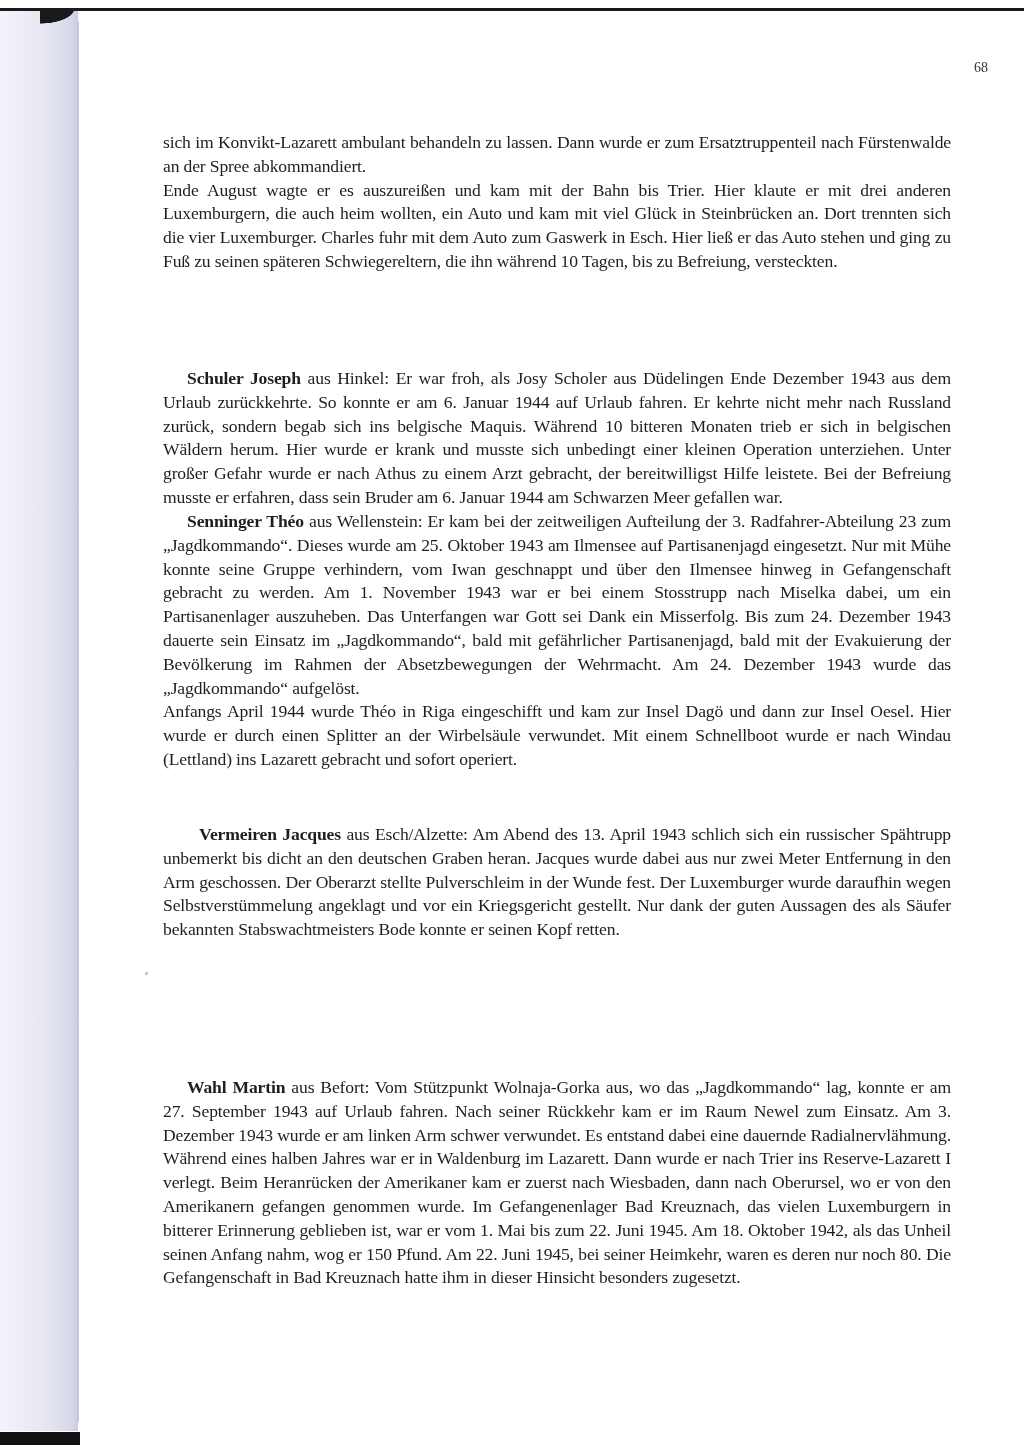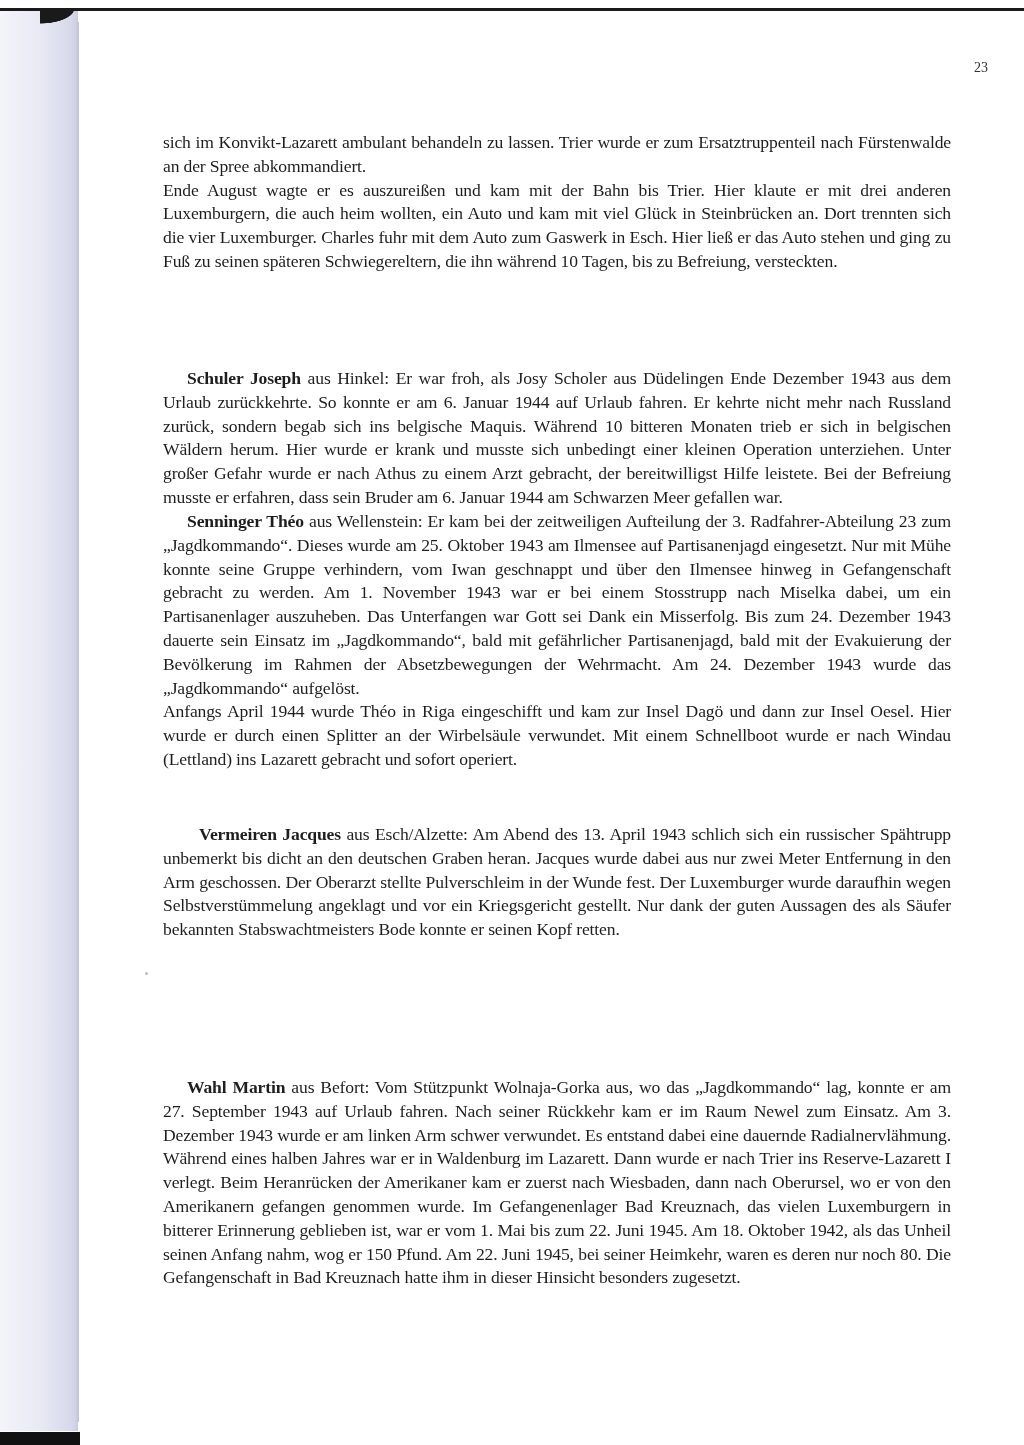--- a/index.html
+++ b/index.html
@@ -55,24 +55,24 @@
   </style>
 </head>
 <body>
 
 <div class="left-page"></div>
 <div class="gutter-line"></div>
 <div class="top-edge"></div>
 <div class="top-curl"></div>
 <div class="bottom-edge"></div>
 
-<div class="page-number">23</div>
+<div class="page-number">68</div>
 
 <div class="text-block" id="blk1">
-  <p>sich im Konvikt-Lazarett ambulant behandeln zu lassen. Trier wurde er zum Ersatztruppenteil nach Fürstenwalde an der Spree abkommandiert.</p>
+  <p>sich im Konvikt-Lazarett ambulant behandeln zu lassen. Dann wurde er zum Ersatztruppenteil nach Fürstenwalde an der Spree abkommandiert.</p>
   <p>Ende August wagte er es auszureißen und kam mit der Bahn bis Trier. Hier klaute er mit drei anderen Luxemburgern, die auch heim wollten, ein Auto und kam mit viel Glück in Steinbrücken an. Dort trennten sich die vier Luxemburger. Charles fuhr mit dem Auto zum Gaswerk in Esch. Hier ließ er das Auto stehen und ging zu Fuß zu seinen späteren Schwiegereltern, die ihn während 10 Tagen, bis zu Befreiung, versteckten.</p>
 </div>
 
 <div class="text-block" id="blk2">
   <p class="indent"><span class="name">Schuler Joseph</span><span> aus Hinkel: Er war froh, als Josy Scholer aus Düdelingen Ende Dezember 1943 aus dem Urlaub zurückkehrte. So konnte er am 6. Januar 1944 auf Urlaub fahren. Er kehrte nicht mehr nach Russland zurück, sondern begab sich ins belgische Maquis. Während 10 bitteren Monaten trieb er sich in belgischen Wäldern herum. Hier wurde er krank und musste sich unbedingt einer kleinen Operation unterziehen. Unter großer Gefahr wurde er nach Athus zu einem Arzt gebracht, der bereitwilligst Hilfe leistete. Bei der Befreiung musste er erfahren, dass sein Bruder am 6. Januar 1944 am Schwarzen Meer gefallen war.</span></p>
 </div>
 
 <div class="text-block" id="blk3">
   <p class="indent"><span class="name">Senninger Théo</span><span> aus Wellenstein: Er kam bei der zeitweiligen Aufteilung der 3. Radfahrer-Abteilung 23 zum „Jagdkommando“. Dieses wurde am 25. Oktober 1943 am Ilmensee auf Partisanenjagd eingesetzt. Nur mit Mühe konnte seine Gruppe verhindern, vom Iwan geschnappt und über den Ilmensee hinweg in Gefangenschaft gebracht zu werden. Am 1. November 1943 war er bei einem Stosstrupp nach Miselka dabei, um ein Partisanenlager auszuheben. Das Unterfangen war Gott sei Dank ein Misserfolg. Bis zum 24. Dezember 1943 dauerte sein Einsatz im „Jagdkommando“, bald mit gefährlicher Partisanenjagd, bald mit der Evakuierung der Bevölkerung im Rahmen der Absetzbewegungen der Wehrmacht. Am 24. Dezember 1943 wurde das „Jagdkommando“ aufgelöst.</span></p>
   <p>Anfangs April 1944 wurde Théo in Riga eingeschifft und kam zur Insel Dagö und dann zur Insel Oesel. Hier wurde er durch einen Splitter an der Wirbelsäule verwundet. Mit einem Schnellboot wurde er nach Windau (Lettland) ins Lazarett gebracht und sofort operiert.</p>

